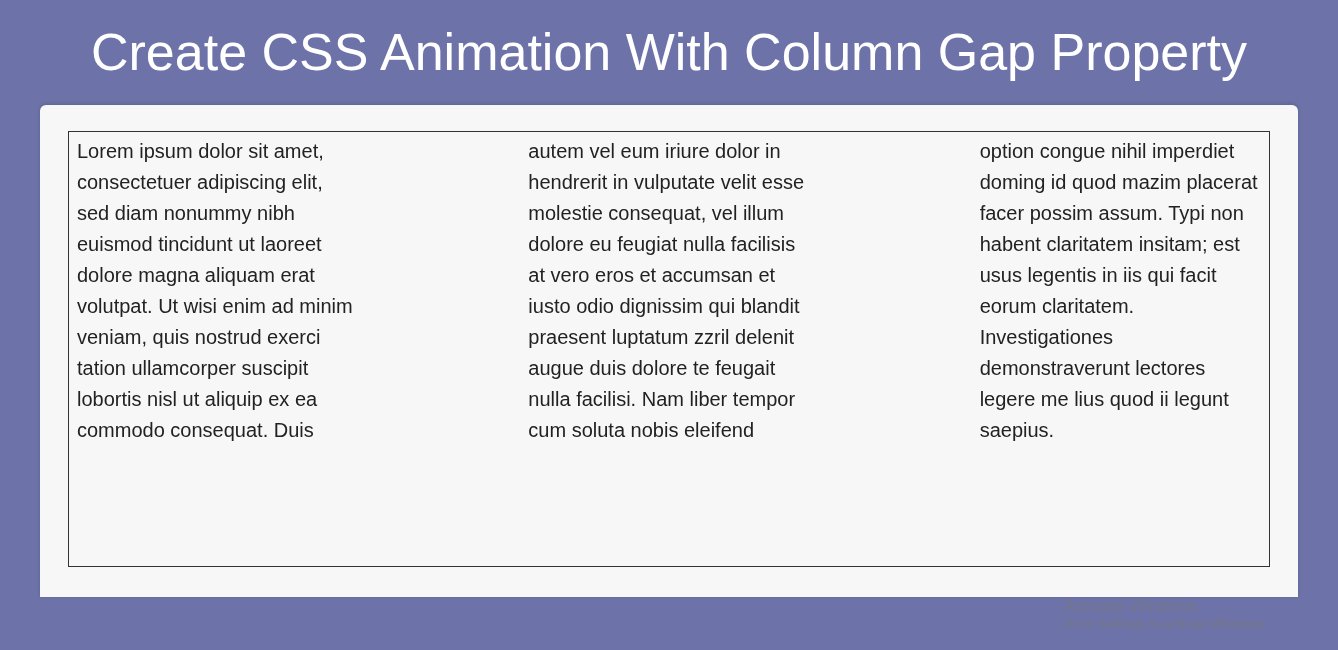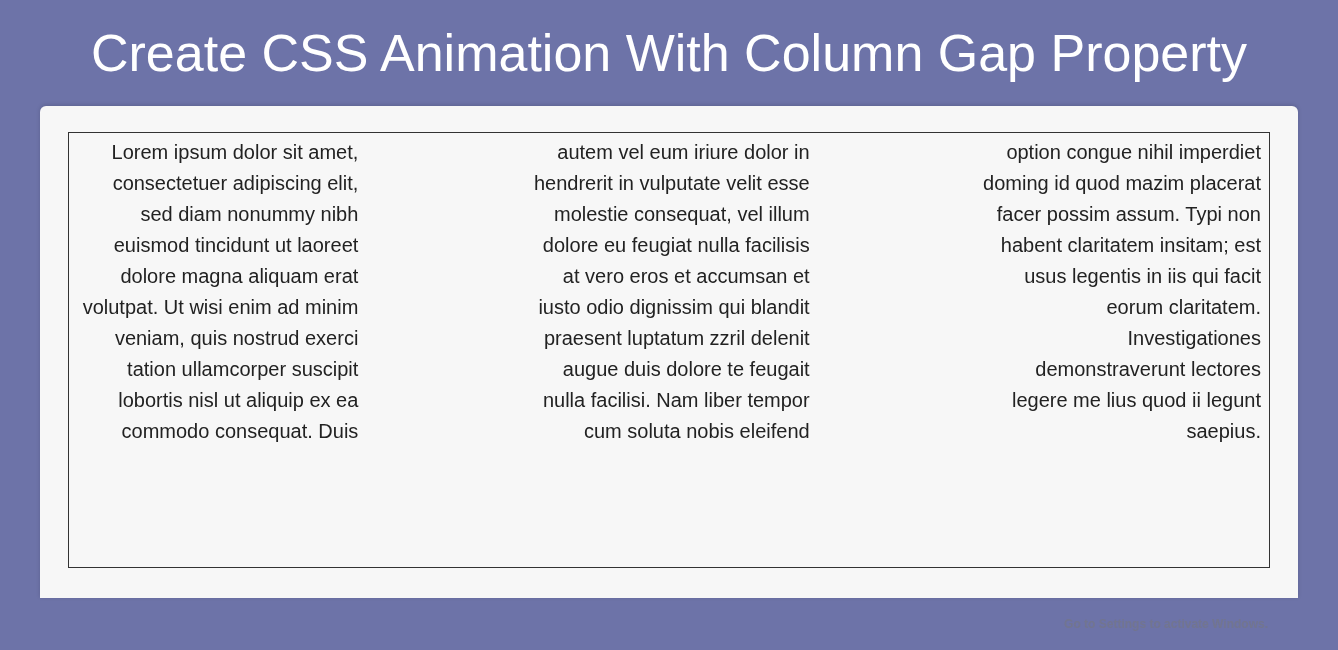--- a/index.html
+++ b/index.html
@@ -13,30 +13,30 @@
       width: 1338px;
       height: 650px;
       overflow: hidden;
       position: relative;
     }
     .page-title {
       color: #ffffff;
       font-size: 52px;
       font-weight: 400;
       text-align: center;
-      padding: 21px 40px 20px 40px;
+      padding: 8px 40px 20px 40px;
       line-height: 1.25;
+      margin-top: 12px;
     }
     .content-panel {
       background-color: #f7f7f7;
       margin: 0 40px;
       padding: 26px 28px 30px 28px;
       border-radius: 6px 6px 0 0;
       box-shadow: 0 -1px 4px rgba(0,0,0,0.15);
-      text-align: right;
     }
     .column-box {
       border: 1px solid #333;
       column-count: 3;
       column-gap: 170px;
       padding: 4px 8px;
       font-size: 20px;
       line-height: 1.55;
       color: #222;
       height: 436px;
@@ -60,14 +60,15 @@
 </head>
 <body>
 
 <h1 class="page-title">Create CSS Animation With Column Gap Property</h1>
 
 <div class="content-panel">
   <div class="column-box">Lorem ipsum dolor sit amet, consectetuer adipiscing elit, sed diam nonummy nibh euismod tincidunt ut laoreet dolore magna aliquam erat volutpat. Ut wisi enim ad minim veniam, quis nostrud exerci tation ullamcorper suscipit lobortis nisl ut aliquip ex ea commodo consequat. Duis autem vel eum iriure dolor in hendrerit in vulputate velit esse molestie consequat, vel illum dolore eu feugiat nulla facilisis at vero eros et accumsan et iusto odio dignissim qui blandit praesent luptatum zzril delenit augue duis dolore te feugait nulla facilisi. Nam liber tempor cum soluta nobis eleifend option congue nihil imperdiet doming id quod mazim placerat facer possim assum. Typi non habent claritatem insitam; est usus legentis in iis qui facit eorum claritatem. Investigationes demonstraverunt lectores legere me lius quod ii legunt saepius.</div>
 </div>
 
 <div class="watermark">
+  <div>Activate Windows</div>
   <div class="line2">Go to Settings to activate Windows.</div>
 </div>
 
 </body></html>

